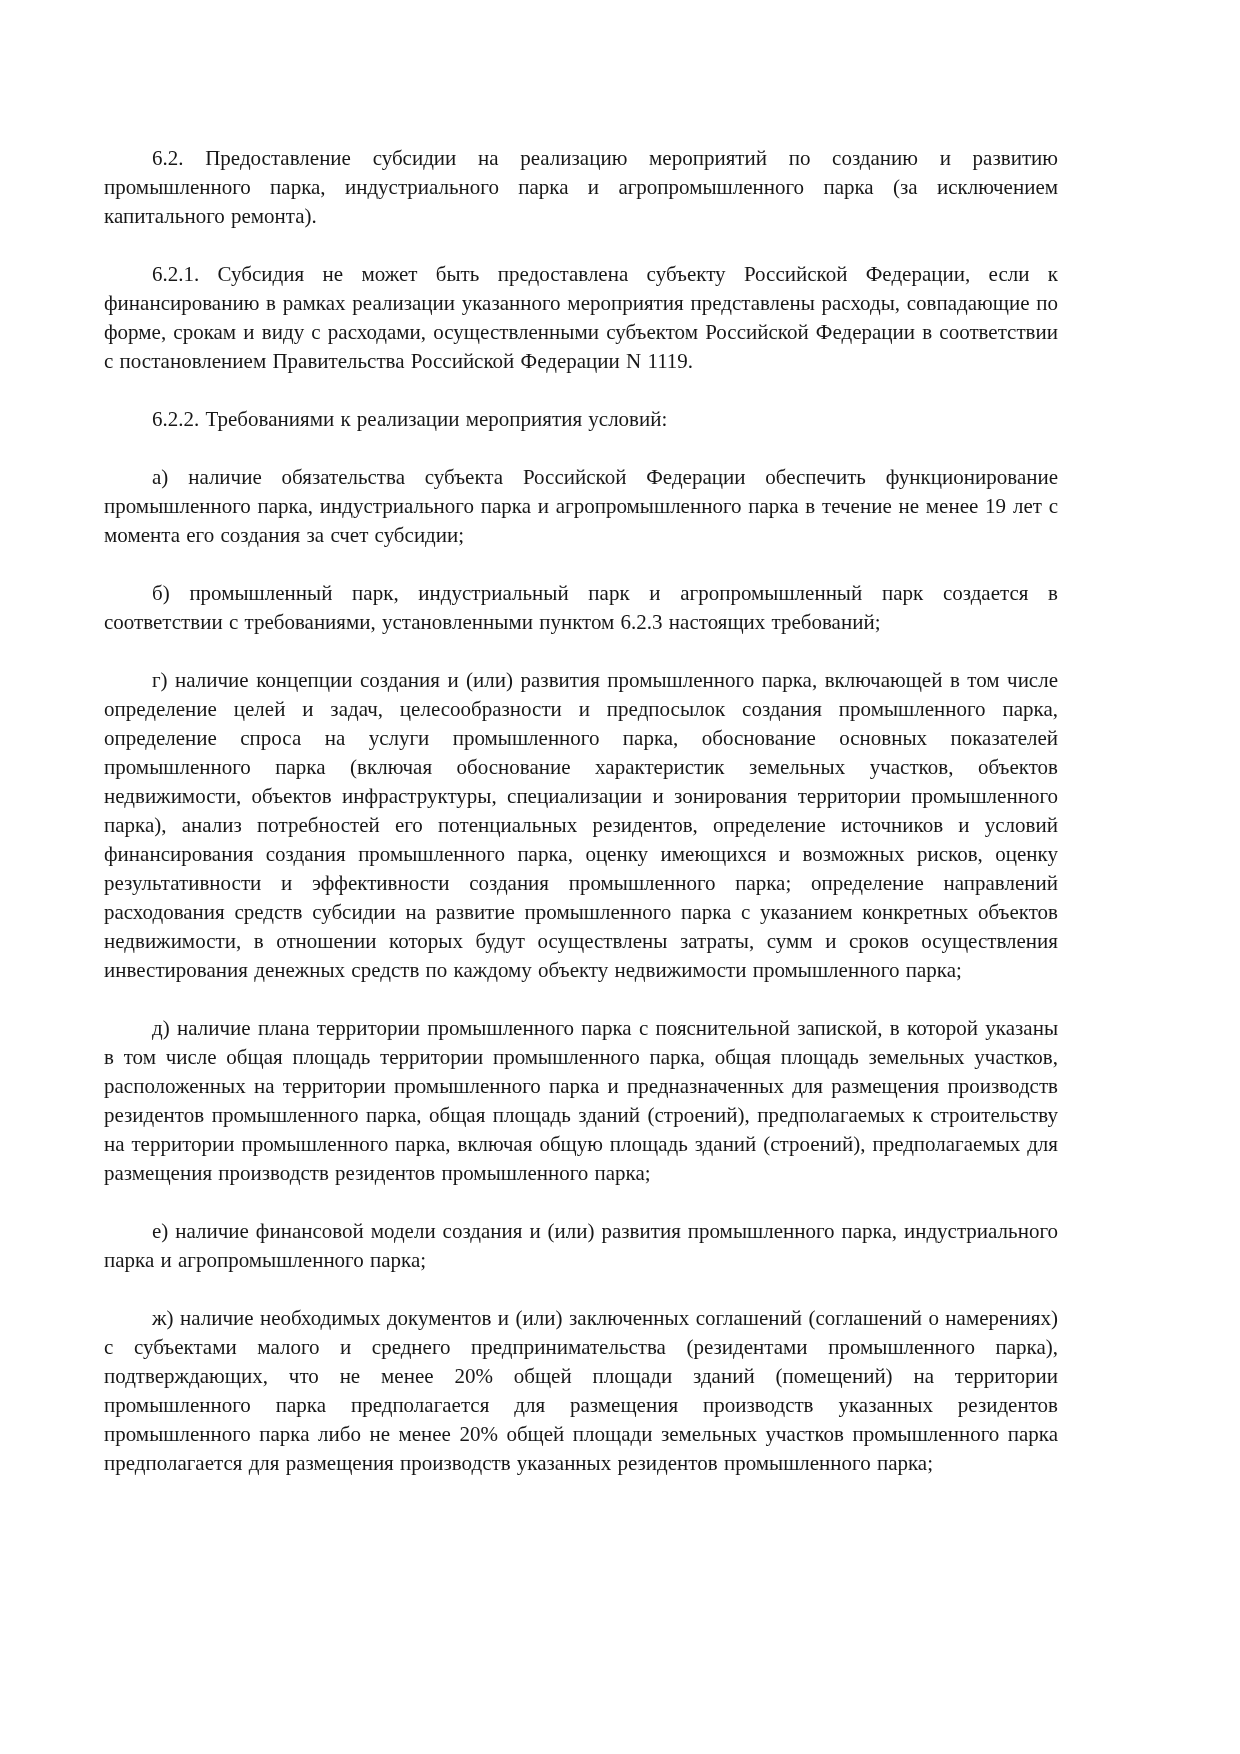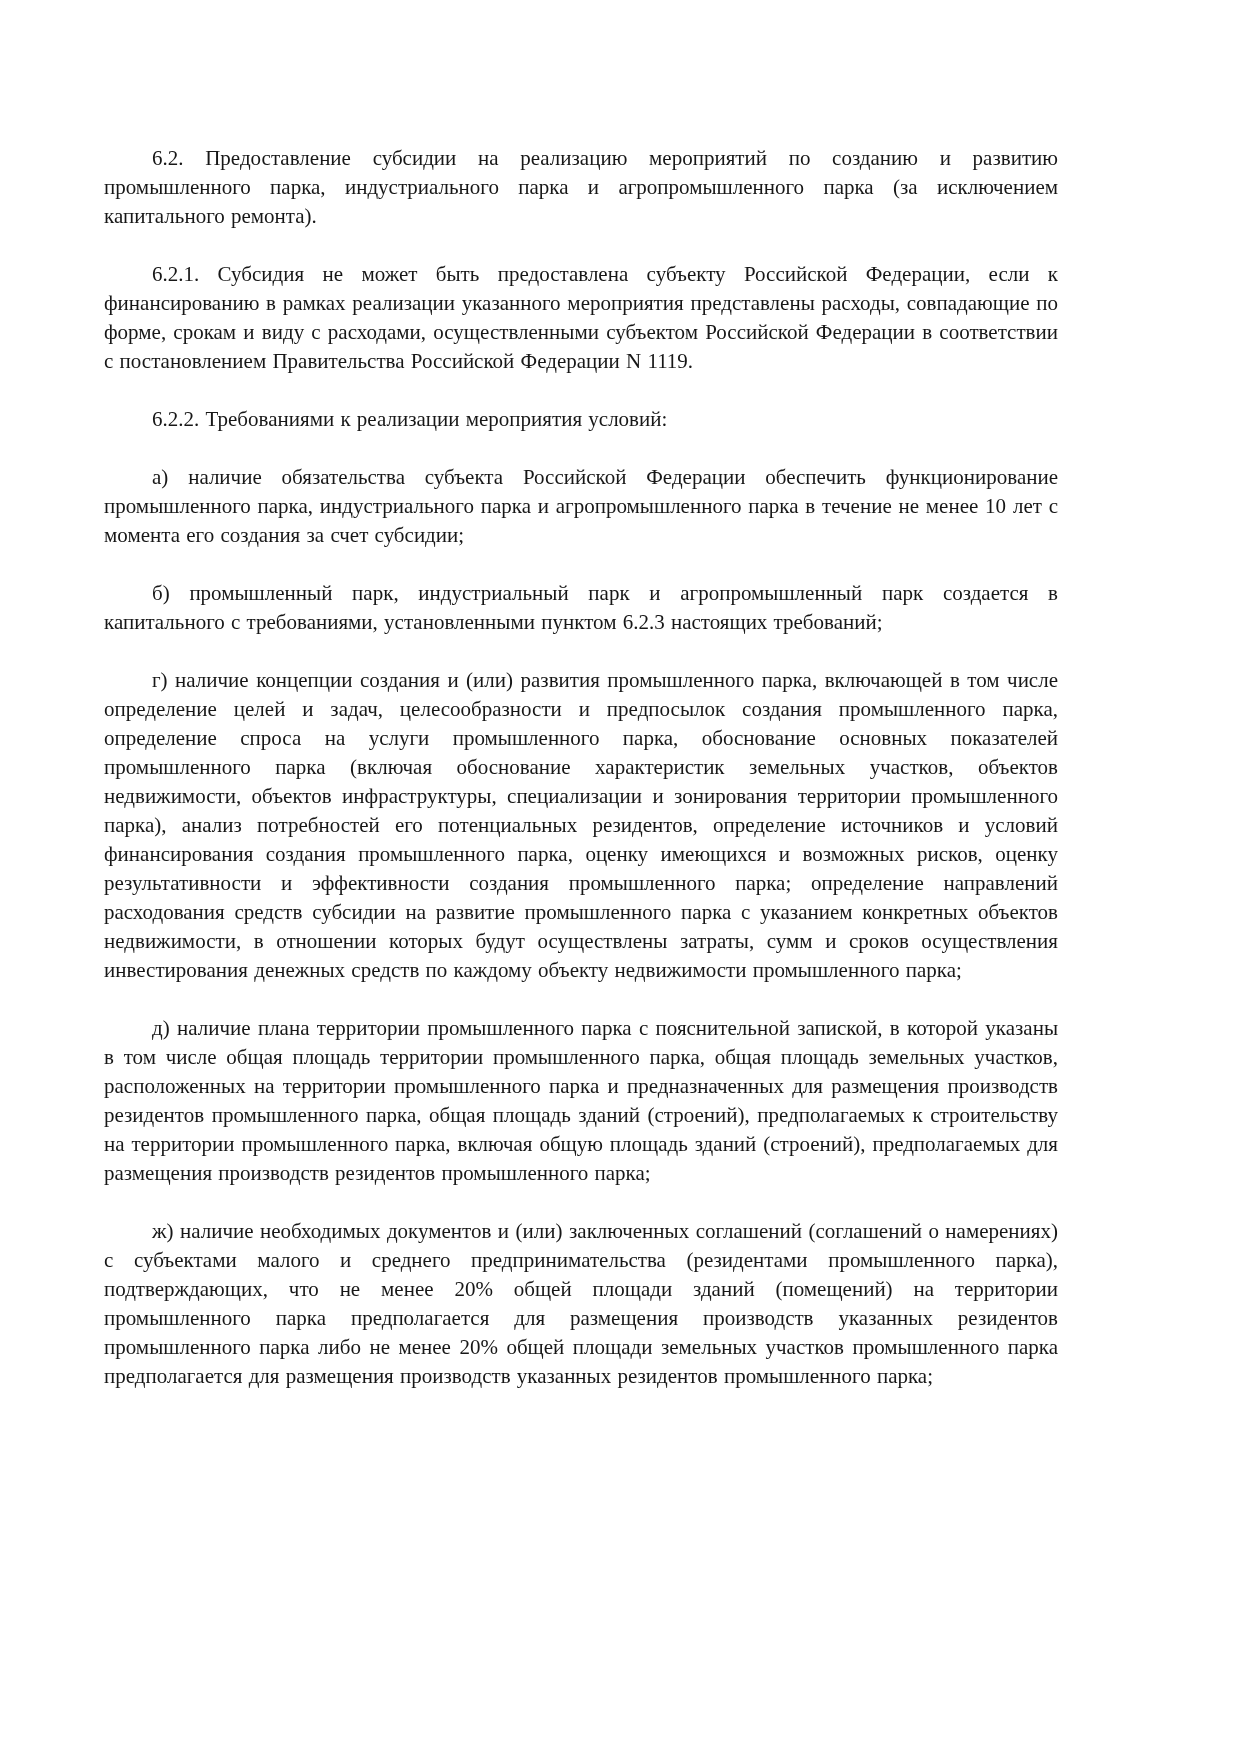--- a/index.html
+++ b/index.html
@@ -32,19 +32,20 @@
   }
 </style>
 </head>
 <body>
 
 <div class="page">
   <div class="doc-body">
     <p class="para">6.2. Предоставление субсидии на реализацию мероприятий по созданию и развитию промышленного парка, индустриального парка и агропромышленного парка (за исключением капитального ремонта).</p>
     <p class="para">6.2.1. Субсидия не может быть предоставлена субъекту Российской Федерации, если к финансированию в рамках реализации указанного мероприятия представлены расходы, совпадающие по форме, срокам и виду с расходами, осуществленными субъектом Российской Федерации в соответствии с постановлением Правительства Российской Федерации N 1119.</p>
     <p class="para">6.2.2. Требованиями к реализации мероприятия условий:</p>
-    <p class="para">а) наличие обязательства субъекта Российской Федерации обеспечить функционирование промышленного парка, индустриального парка и агропромышленного парка в течение не менее 10 лет с момента его создания за счет субсидии;</p>
-    <p class="para">б) промышленный парк, индустриальный парк и агропромышленный парк создается в капитального с требованиями, установленными пунктом 6.2.3 настоящих требований;</p>
+    <p class="para">а) наличие обязательства субъекта Российской Федерации обеспечить функционирование промышленного парка, индустриального парка и агропромышленного парка в течение не менее 19 лет с момента его создания за счет субсидии;</p>
+    <p class="para">б) промышленный парк, индустриальный парк и агропромышленный парк создается в соответствии с требованиями, установленными пунктом 6.2.3 настоящих требований;</p>
     <p class="para">г) наличие концепции создания и (или) развития промышленного парка, включающей в том числе определение целей и задач, целесообразности и предпосылок создания промышленного парка, определение спроса на услуги промышленного парка, обоснование основных показателей промышленного парка (включая обоснование характеристик земельных участков, объектов недвижимости, объектов инфраструктуры, специализации и зонирования территории промышленного парка), анализ потребностей его потенциальных резидентов, определение источников и условий финансирования создания промышленного парка, оценку имеющихся и возможных рисков, оценку результативности и эффективности создания промышленного парка; определение направлений расходования средств субсидии на развитие промышленного парка с указанием конкретных объектов недвижимости, в отношении которых будут осуществлены затраты, сумм и сроков осуществления инвестирования денежных средств по каждому объекту недвижимости промышленного парка;</p>
     <p class="para">д) наличие плана территории промышленного парка с пояснительной запиской, в которой указаны в том числе общая площадь территории промышленного парка, общая площадь земельных участков, расположенных на территории промышленного парка и предназначенных для размещения производств резидентов промышленного парка, общая площадь зданий (строений), предполагаемых к строительству на территории промышленного парка, включая общую площадь зданий (строений), предполагаемых для размещения производств резидентов промышленного парка;</p>
+    <p class="para">е) наличие финансовой модели создания и (или) развития промышленного парка, индустриального парка и агропромышленного парка;</p>
     <p class="para">ж) наличие необходимых документов и (или) заключенных соглашений (соглашений о намерениях) с субъектами малого и среднего предпринимательства (резидентами промышленного парка), подтверждающих, что не менее 20% общей площади зданий (помещений) на территории промышленного парка предполагается для размещения производств указанных резидентов промышленного парка либо не менее 20% общей площади земельных участков промышленного парка предполагается для размещения производств указанных резидентов промышленного парка;</p>
   </div>
 </div>
 
 </body></html>

